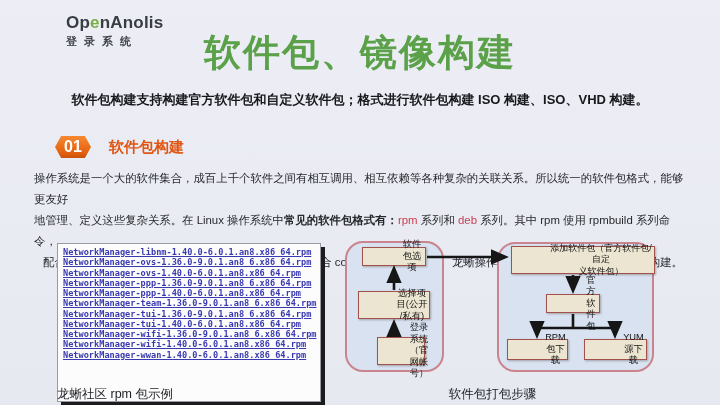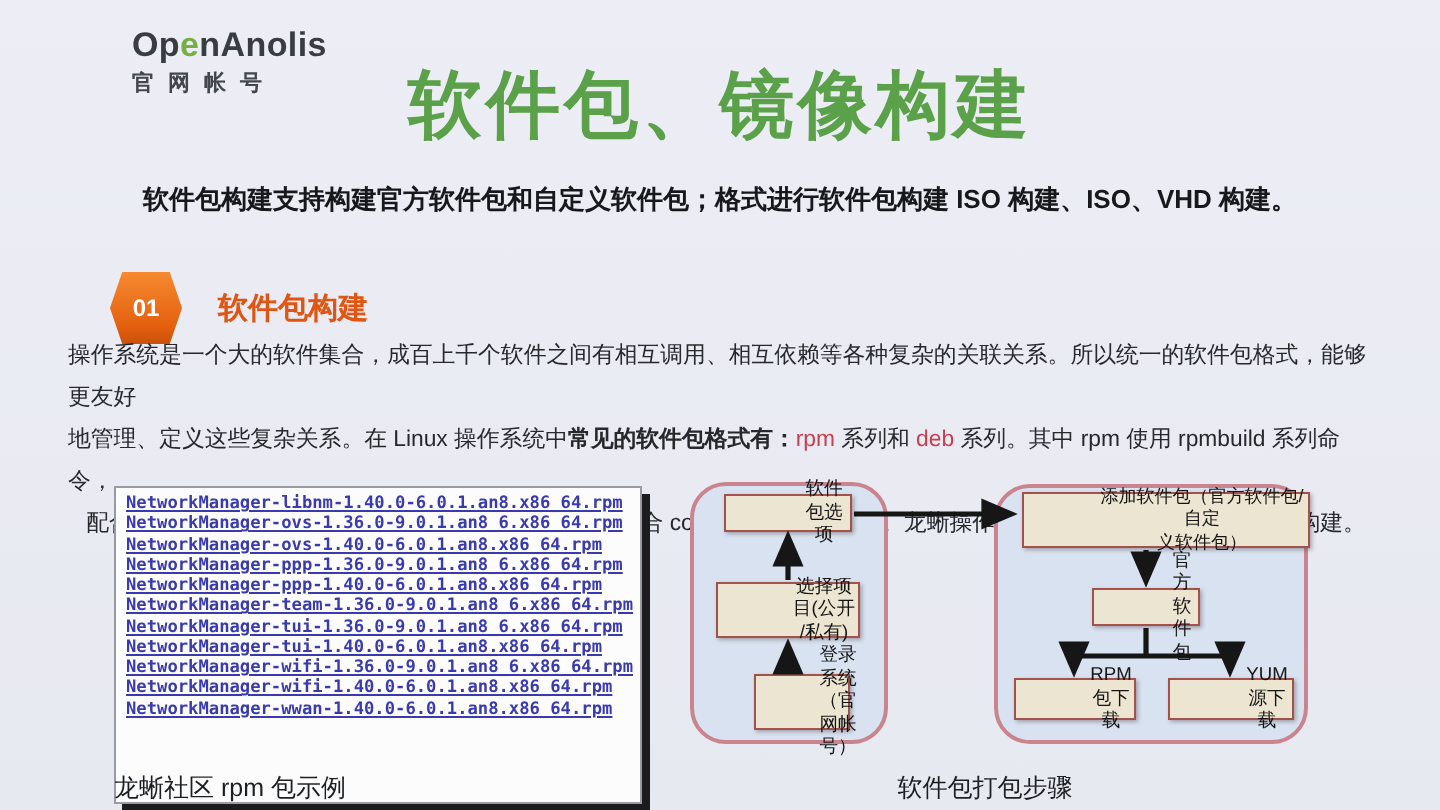--- a/index.html
+++ b/index.html
@@ -19,21 +19,21 @@
   .logo-cn { font-size:11px; color:#42474c; letter-spacing:7px; margin-top:1px; font-weight:bold; }
 
   
   .title { position:absolute; left:0; right:0; top:28px; text-align:center;
            font-size:37px; font-weight:800; color:#5ba149; letter-spacing:2px; }
   .subtitle { position:absolute; left:20px; right:20px; top:91px; text-align:center;
               font-size:13px; font-weight:bold; color:#16181b; }
 
   
   .section-header { position:absolute; left:55px; top:136px; display:flex; align-items:center; gap:18px; }
-  .hex { width:36px; height:36px; color:#fff; font-weight:bold; font-size:12px;
+  .hex { width:36px; height:22px; color:#fff; font-weight:bold; font-size:16px;
          display:flex; align-items:center; justify-content:center;
          background:linear-gradient(180deg,#f68a31 0%,#e4600f 75%,#c9520b 100%);
          clip-path:polygon(17% 0,83% 0,100% 50%,83% 100%,17% 100%,0 50%); }
   .section-label { font-size:15px; font-weight:bold; color:#e05512; }
 
   
   .para { position:absolute; left:34px; right:28px; top:168px;
           font-size:11.4px; line-height:21px; color:#26292c; }
   .para .l3 { text-align:center; }
   .red { color:#c83f51; }
@@ -67,21 +67,21 @@
   .b7 { left:584px; top:339px; width:63px;  height:21px; }
   .arrows { position:absolute; inset:0; width:720px; height:405px; pointer-events:none; }
 </style>
 </head>
 <body>
 
 <div class="slide">
 
   <div class="logo">
     <div class="logo-brand"><span>Op</span><span class="e">e</span><span>nAnolis</span></div>
-    <div class="logo-cn">官网帐号</div>
+    <div class="logo-cn">登录系统</div>
   </div>
 
   <div class="title">软件包、镜像构建</div>
 
   <div class="subtitle">软件包构建支持构建官方软件包和自定义软件包；格式进行软件包构建 ISO 构建、ISO、VHD 构建。</div>
 
   <div class="section-header">
     <div class="hex">01</div>
     <div class="section-label">软件包构建</div>
   </div>

